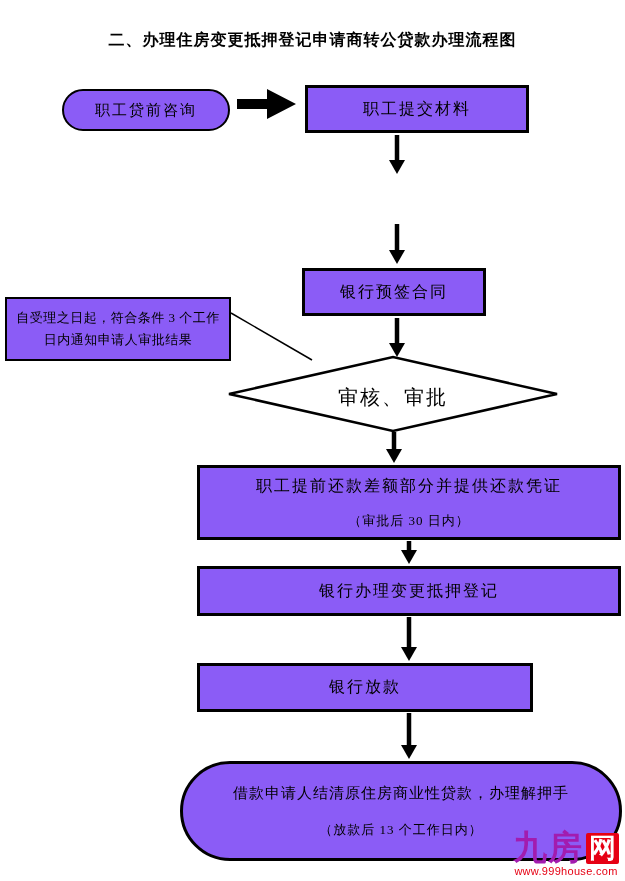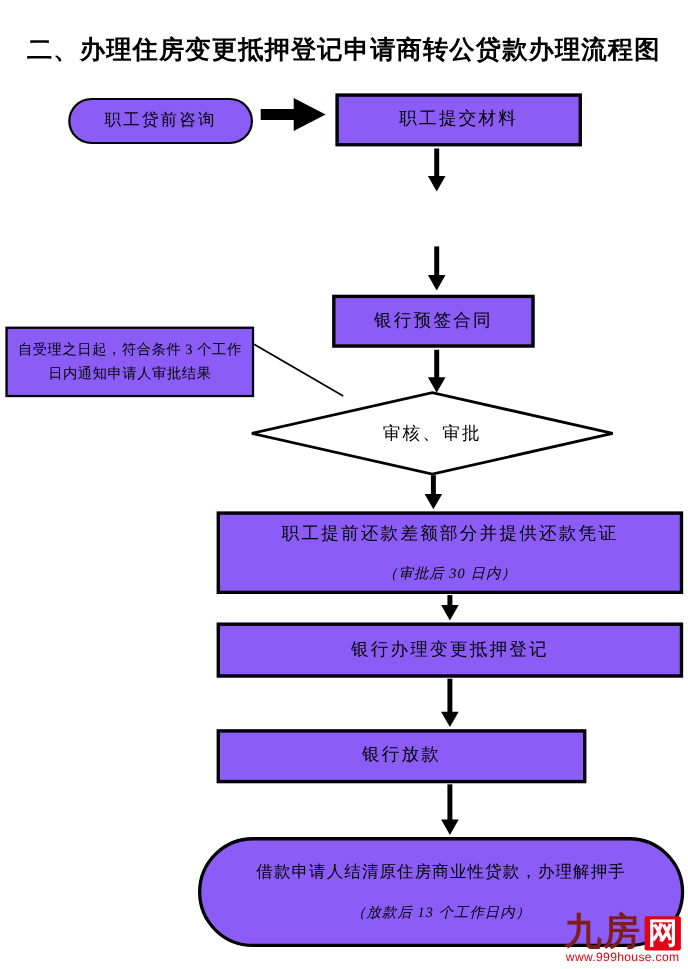--- a/index.html
+++ b/index.html
@@ -10,46 +10,46 @@
   }
   .connectors { position:absolute; left:0; top:0; z-index:1; pointer-events:none; }
   .arrow-stem { stroke:#000; stroke-width:4.5; }
   .arrow-head { fill:#000; }
   .block-arrow { fill:#000; }
   .diamond-shape { fill:#ffffff; stroke:#000; stroke-width:2.5; }
   .thin-line { stroke:#000; stroke-width:1.5; }
 
   .title {
     position:absolute; top:30px; left:0; width:100%; z-index:2;
-    text-align:center; font-weight:bold; font-size:23px; letter-spacing:1px;
+    text-align:center; font-weight:bold; font-size:16px; letter-spacing:1px;
     font-family:"Liberation Sans","DejaVu Sans",sans-serif;
   }
 
   .box {
     position:absolute; z-index:2; background:#8b5cf6; border:3px solid #000;
     display:flex; align-items:center; justify-content:center; text-align:center;
     font-size:16px; letter-spacing:2px; line-height:1.4;
   }
   .col { flex-direction:column; }
 
   .n-consult { left:62px;  top:89px;  width:168px; height:42px; border-width:2px; border-radius:21px; font-size:15px; }
   .n-submit  { left:305px; top:85px;  width:224px; height:48px; }
   .n-receive { left:302px; top:175px; width:188px; height:47px; }
   .n-presign { left:302px; top:268px; width:184px; height:48px; }
   .n-repay   { left:197px; top:465px; width:424px; height:75px; }
   .n-register{ left:197px; top:566px; width:424px; height:50px; }
   .n-loan    { left:197px; top:663px; width:336px; height:49px; }
   .n-final   { left:180px; top:761px; width:442px; height:100px; border-radius:50px; font-size:15px; letter-spacing:1px; line-height:1.55; }
   .n-note    { left:5px;   top:297px; width:226px; height:64px; border-width:2px; font-size:13px; letter-spacing:0.5px; line-height:1.7;align-items:center; }
 
-  .sub-line { font-size:13px; letter-spacing:1px; margin-top:14px;font-style:italic; }
+  .sub-line { font-size:13px; letter-spacing:1px; margin-top:14px; }
 
   .diamond-label {
     position:absolute; z-index:3; left:229px; top:384px; width:328px;
-    text-align:center; font-size:16px; letter-spacing:2px;
+    text-align:center; font-size:20px; letter-spacing:2px;
   }
 
   .logo { position:absolute; z-index:4; right:6px; bottom:4px; text-align:center; }
   .logo-row { display:flex; align-items:flex-end; justify-content:center; line-height:1; }
   .logo-main {
     font-family:"Liberation Sans","DejaVu Sans",sans-serif;
     font-weight:bold; font-size:34px; letter-spacing:1px;
   }
   .logo-boxchar {
     font-family:"Liberation Sans","DejaVu Sans",sans-serif;
@@ -130,19 +130,19 @@
     <span>银行放款</span>
   </div>
 
   <div class="box col n-final">
     <div>借款申请人结清原住房商业性贷款，办理解押手</div>
     <div class="sub-line">（放款后 13 个工作日内）</div>
   </div>
 
   <div class="logo">
     <div class="logo-row">
-      <span class="logo-main" style="color: #7f1d1d;">九房</span>
+      <span class="logo-main" style="color: #a21caf;">九房</span>
       <span class="logo-boxchar" style="background: rgb(230, 0, 19);">网</span>
     </div>
     <div class="logo-url" style="color: rgb(230, 0, 19);">www.999house.com</div>
   </div>
 
 </div>
 
 </body></html>

